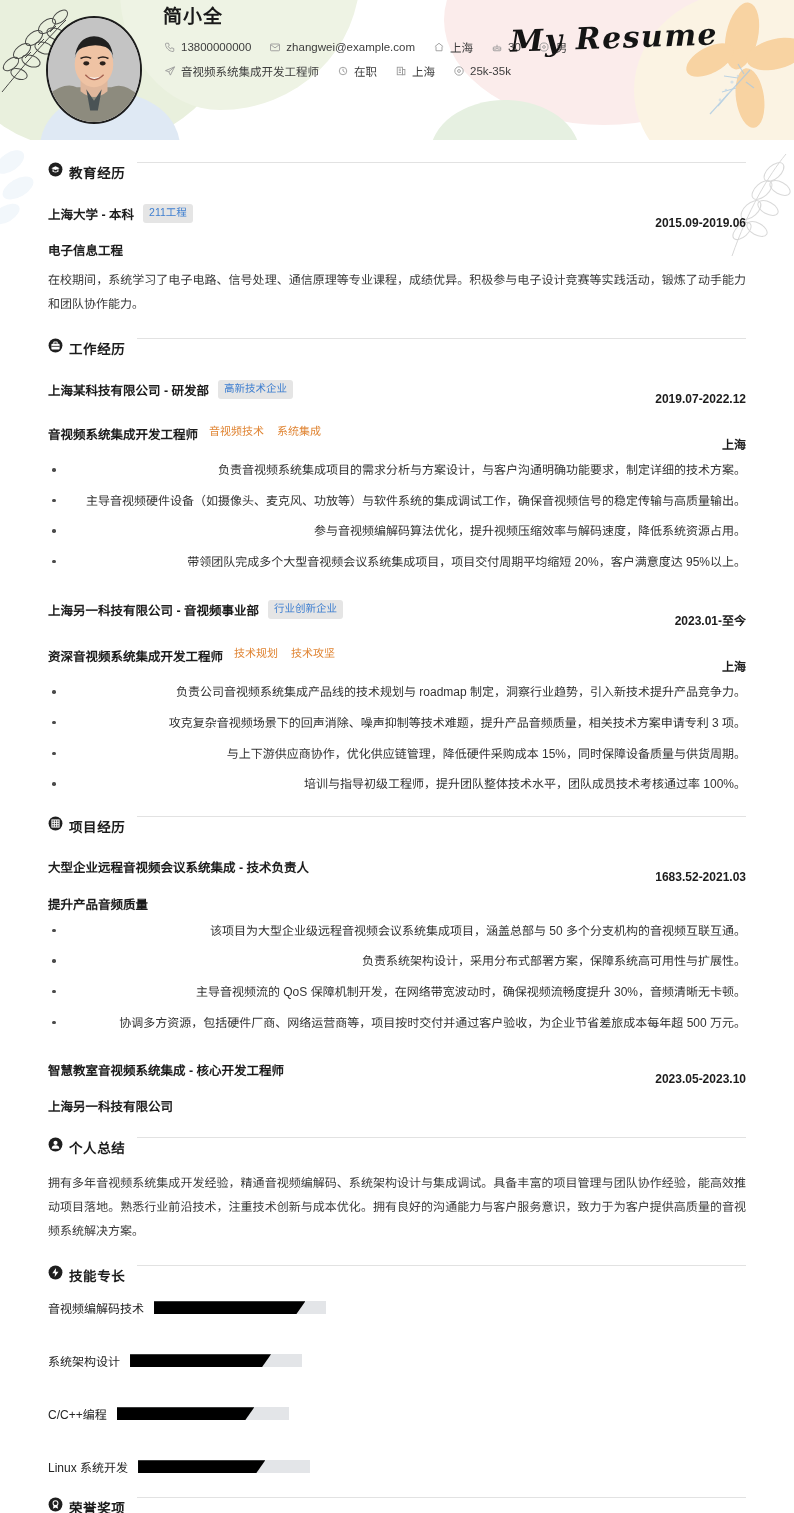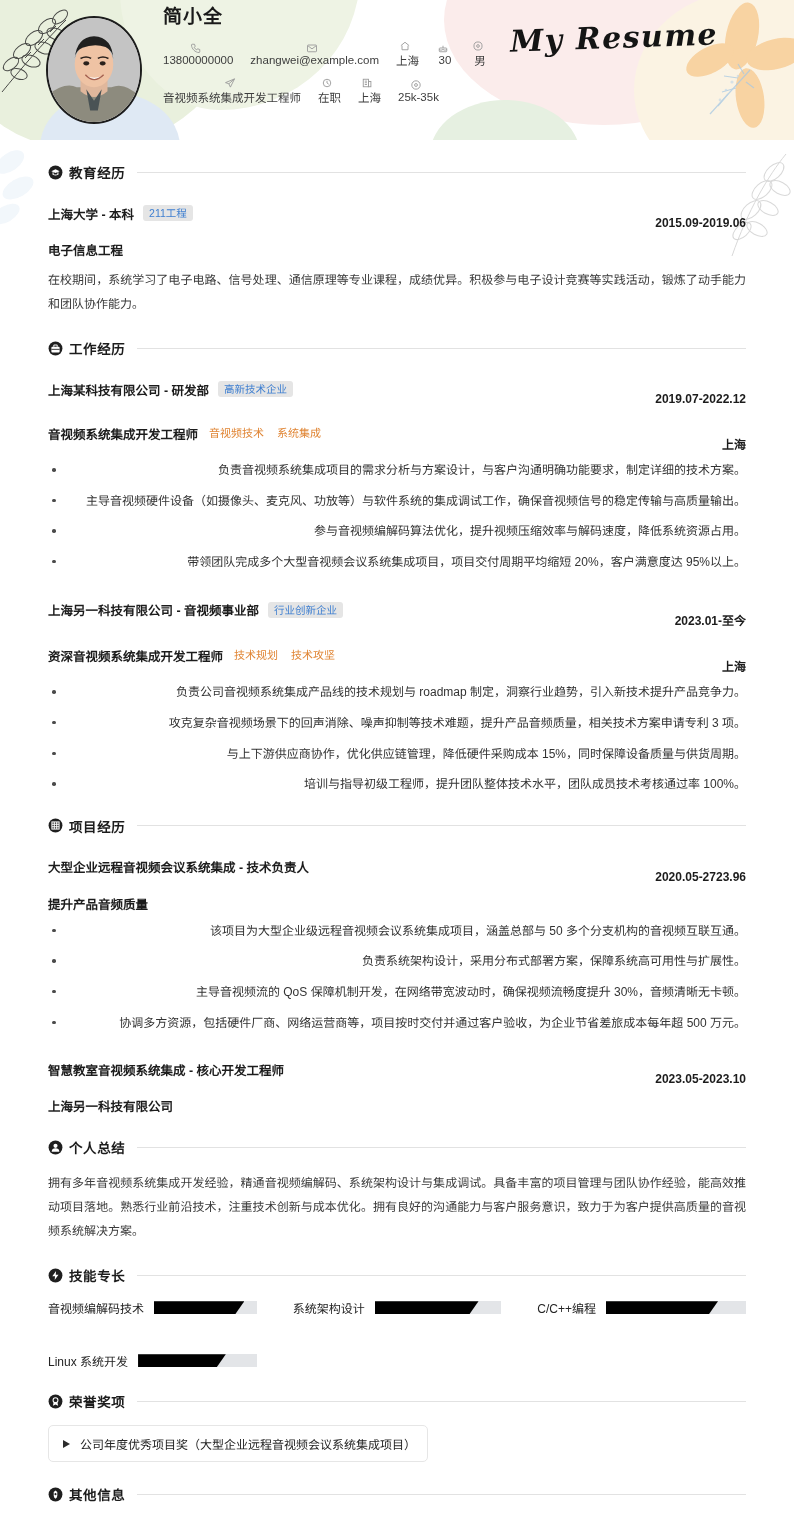--- a/index.html
+++ b/index.html
@@ -80,41 +80,41 @@
   .hdr-text { position: absolute; left: 163px; top: 1px; z-index: 6; }
   .cand-name {
     font-size: 19px; font-weight: bold; color: #1a1a1a;
     letter-spacing: 1px; margin-bottom: 11px;
   }
   .meta-row {
     display: flex; align-items: center; flex-wrap: nowrap;
     font-size: 11.5px; color: #3d3d3d; margin-top: 8px;
     white-space: nowrap;
   }
-  .meta-item { display: flex; align-items: center; margin-right: 17px; flex-direction: column; }
+  .meta-item { display: flex; align-items: center; margin-right: 17px; }
   .meta-item .mi-ico {
     width: 13px; height: 13px; margin-right: 5px;
     display: inline-flex; align-items: center; justify-content: center;
     color: #9a9a9a; flex: 0 0 13px;
   }
   .meta-item .mi-ico svg { width: 12px; height: 12px; display: block; }
   .my-resume {
     position: absolute; right: 76px; top: 20px; z-index: 6;
     font-family: "DejaVu Serif", serif;
     font-style: italic; font-weight: bold;
     font-size: 30px; color: #141414;
     letter-spacing: 1.5px;
     transform: rotate(-2deg);
   }
 
   
   .body-wrap { position: relative; padding: 0 48px 16px 48px; z-index: 4; }
 
   .sec-head {
-    display: flex; align-items: center;
+    display: flex; 
     margin: 22px 0 14px 0;
     font-family: Liberation Serif, serif;
   }
   .sec-head .sh-ico {
     width: 15px; height: 15px; margin-right: 6px;
     flex: 0 0 15px; display: block;
   }
   .sec-head .sh-title {
     font-size: 13.5px; font-weight: bold; color: #1c1c1c;
     letter-spacing: .6px; white-space: nowrap;
@@ -123,21 +123,21 @@
     flex: 1; height: 1px; background: #e2e2e2; margin-left: 12px;
   }
 
   .entry { margin-bottom: 4px; }
   .entry + .entry { margin-top: 20px; }
 
   .row-line {
     display: flex; align-items: center; justify-content: space-between;
     margin-bottom: 9px; gap: 10px;
   }
-  .row-left { display: flex; align-items: center; flex-wrap: wrap; gap: 9px; min-width: 0; }
+  .row-left { display: flex; flex-wrap: wrap; gap: 9px; min-width: 0; }
   .row-title { font-size: 12.5px; font-weight: bold; color: #1c1c1c; }
   .row-sub { font-size: 12.5px; font-weight: bold; color: #1c1c1c; }
   .row-right { font-size: 12px; font-weight: bold; color: #1c1c1c; white-space: nowrap; margin-top: 20px; }
 
   .tag-blue {
     font-size: 10.5px; color: #3f7fd0;
     background: #e5e5e5; border-radius: 3px;
     padding: 2px 6px; line-height: 1.2; white-space: nowrap;
   }
   .tag-orange {
@@ -162,21 +162,21 @@
   }
   ul.bullets li:last-child { margin-bottom: 0; }
   ul.bullets li::before {
     content: ""; position: absolute; left: 4px; top: 7px;
     width: 3.5px; height: 3.5px; border-radius: 50%;
     background: #4a4a4a;
   }
 
   
   .skills-grid {
-    display: grid; grid-template-columns: 1fr 1fr 1fr;
+    display: grid; grid-template-columns: 1fr;
     column-gap: 22px; row-gap: 19px;
     margin-top: 4px;
     gap: 36px;
   }
   .skill {
     display: flex; align-items: center;
   }
   .skill-name {
     font-size: 12px; color: #242424; white-space: nowrap;
     margin-right: 10px;
@@ -506,21 +506,21 @@
           <path d="M6.7 4.2 L6.7 11.8 M9.3 4.2 L9.3 11.8 M4.2 6.7 L11.8 6.7 M4.2 9.3 L11.8 9.3"></path>
         </g>
       </svg>
       <span class="sh-title">项目经历</span>
       <span class="sh-line"></span>
     </div>
 
     <div class="entry">
       <div class="row-line">
         <span class="row-title">大型企业远程音视频会议系统集成 - 技术负责人</span>
-        <span class="row-right">2020.05-2723.96</span>
+        <span class="row-right">1683.52-2021.03</span>
       </div>
       <div class="field-line">提升产品音频质量</div>
       <ul class="bullets">
         <li>该项目为大型企业级远程音视频会议系统集成项目，涵盖总部与 50 多个分支机构的音视频互联互通。</li>
         <li>负责系统架构设计，采用分布式部署方案，保障系统高可用性与扩展性。</li>
         <li>主导音视频流的 QoS 保障机制开发，在网络带宽波动时，确保视频流畅度提升 30%，音频清晰无卡顿。</li>
         <li>协调多方资源，包括硬件厂商、网络运营商等，项目按时交付并通过客户验收，为企业节省差旅成本每年超 500 万元。</li>
       </ul>
     </div>
 

